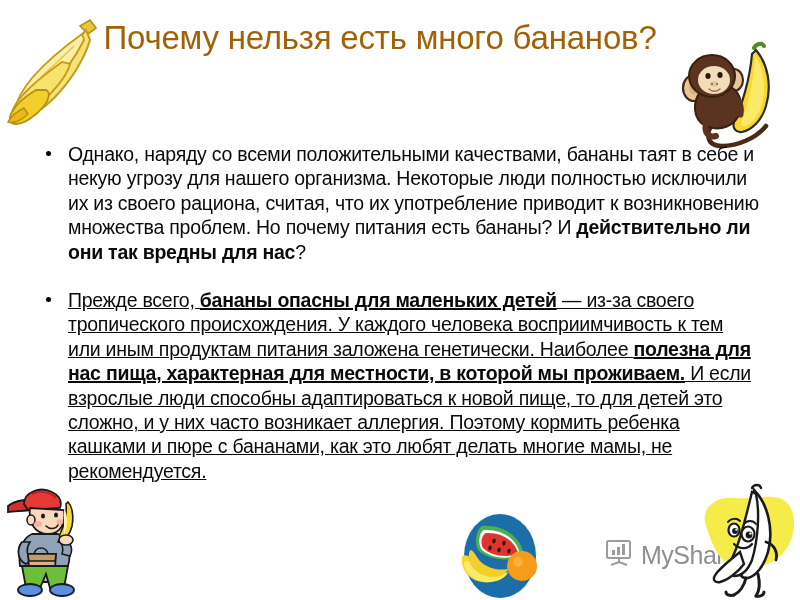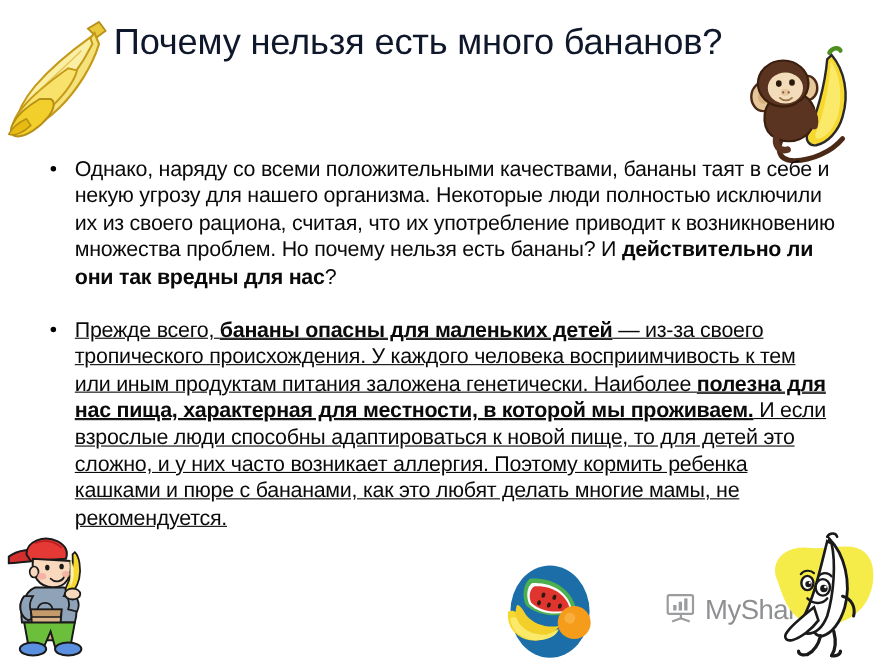--- a/index.html
+++ b/index.html
@@ -23,21 +23,21 @@
   
   .slide-title {
     position: absolute;
     left: 100px;
     top: 18px;
     width: 560px;
     text-align: center;
     font-size: 33px;
     line-height: 1.22;
     font-weight: 400;
-    color: #0f172a;
+    color: #a16207;
     letter-spacing: -0.2px;
   }
 
   
   .body-block {
     position: absolute;
     left: 40px;
     top: 142px;
     width: 720px;
   }
@@ -139,21 +139,21 @@
       <path d="M56 62 C64 62 70 70 68 80" fill="none" stroke="#5a3420" stroke-width="7" stroke-linecap="round"></path>
 
       <path d="M34 90 C32 98 36 104 44 102" fill="none" stroke="#5a3420" stroke-width="6" stroke-linecap="round"></path>
     </svg>
   </div>
 
   <div class="body-block">
 
     <div class="bullet-item">
       <span class="bullet-dot"></span>
-      <span>Однако, наряду со всеми положительными качествами, бананы таят в себе и некую угрозу для нашего организма. Некоторые люди полностью исключили их из своего рациона, считая, что их употребление приводит к возникновению множества проблем. Но почему нельзя есть бананы? И </span><span class="b">действительно ли они так вредны для нас</span><span>?</span>
+      <span>Однако, наряду со всеми положительными качествами, бананы таят в себе и некую угрозу для нашего организма. Некоторые люди полностью исключили их из своего рациона, считая, что их употребление приводит к возникновению множества проблем. Но почему питания есть бананы? И </span><span class="b">действительно ли они так вредны для нас</span><span>?</span>
     </div>
 
     <div class="bullet-item">
       <span class="bullet-dot"></span>
       <span>Прежде всего, </span><span class="bu">бананы опасны для маленьких детей</span><span> — из-за своего тропического происхождения. У каждого человека восприимчивость к тем или иным продуктам питания заложена генетически. Наиболее </span><span class="bu">полезна для нас пища, характерная для местности, в которой мы проживаем.</span><span> И если взрослые люди способны адаптироваться к новой пище, то для детей это сложно, и у них часто возникает аллергия. Поэтому кормить ребенка кашками и пюре с бананами, как это любят делать многие мамы, не рекомендуется.</span>
     </div>
 
   </div>
 
   <div class="art" id="art-boy">

